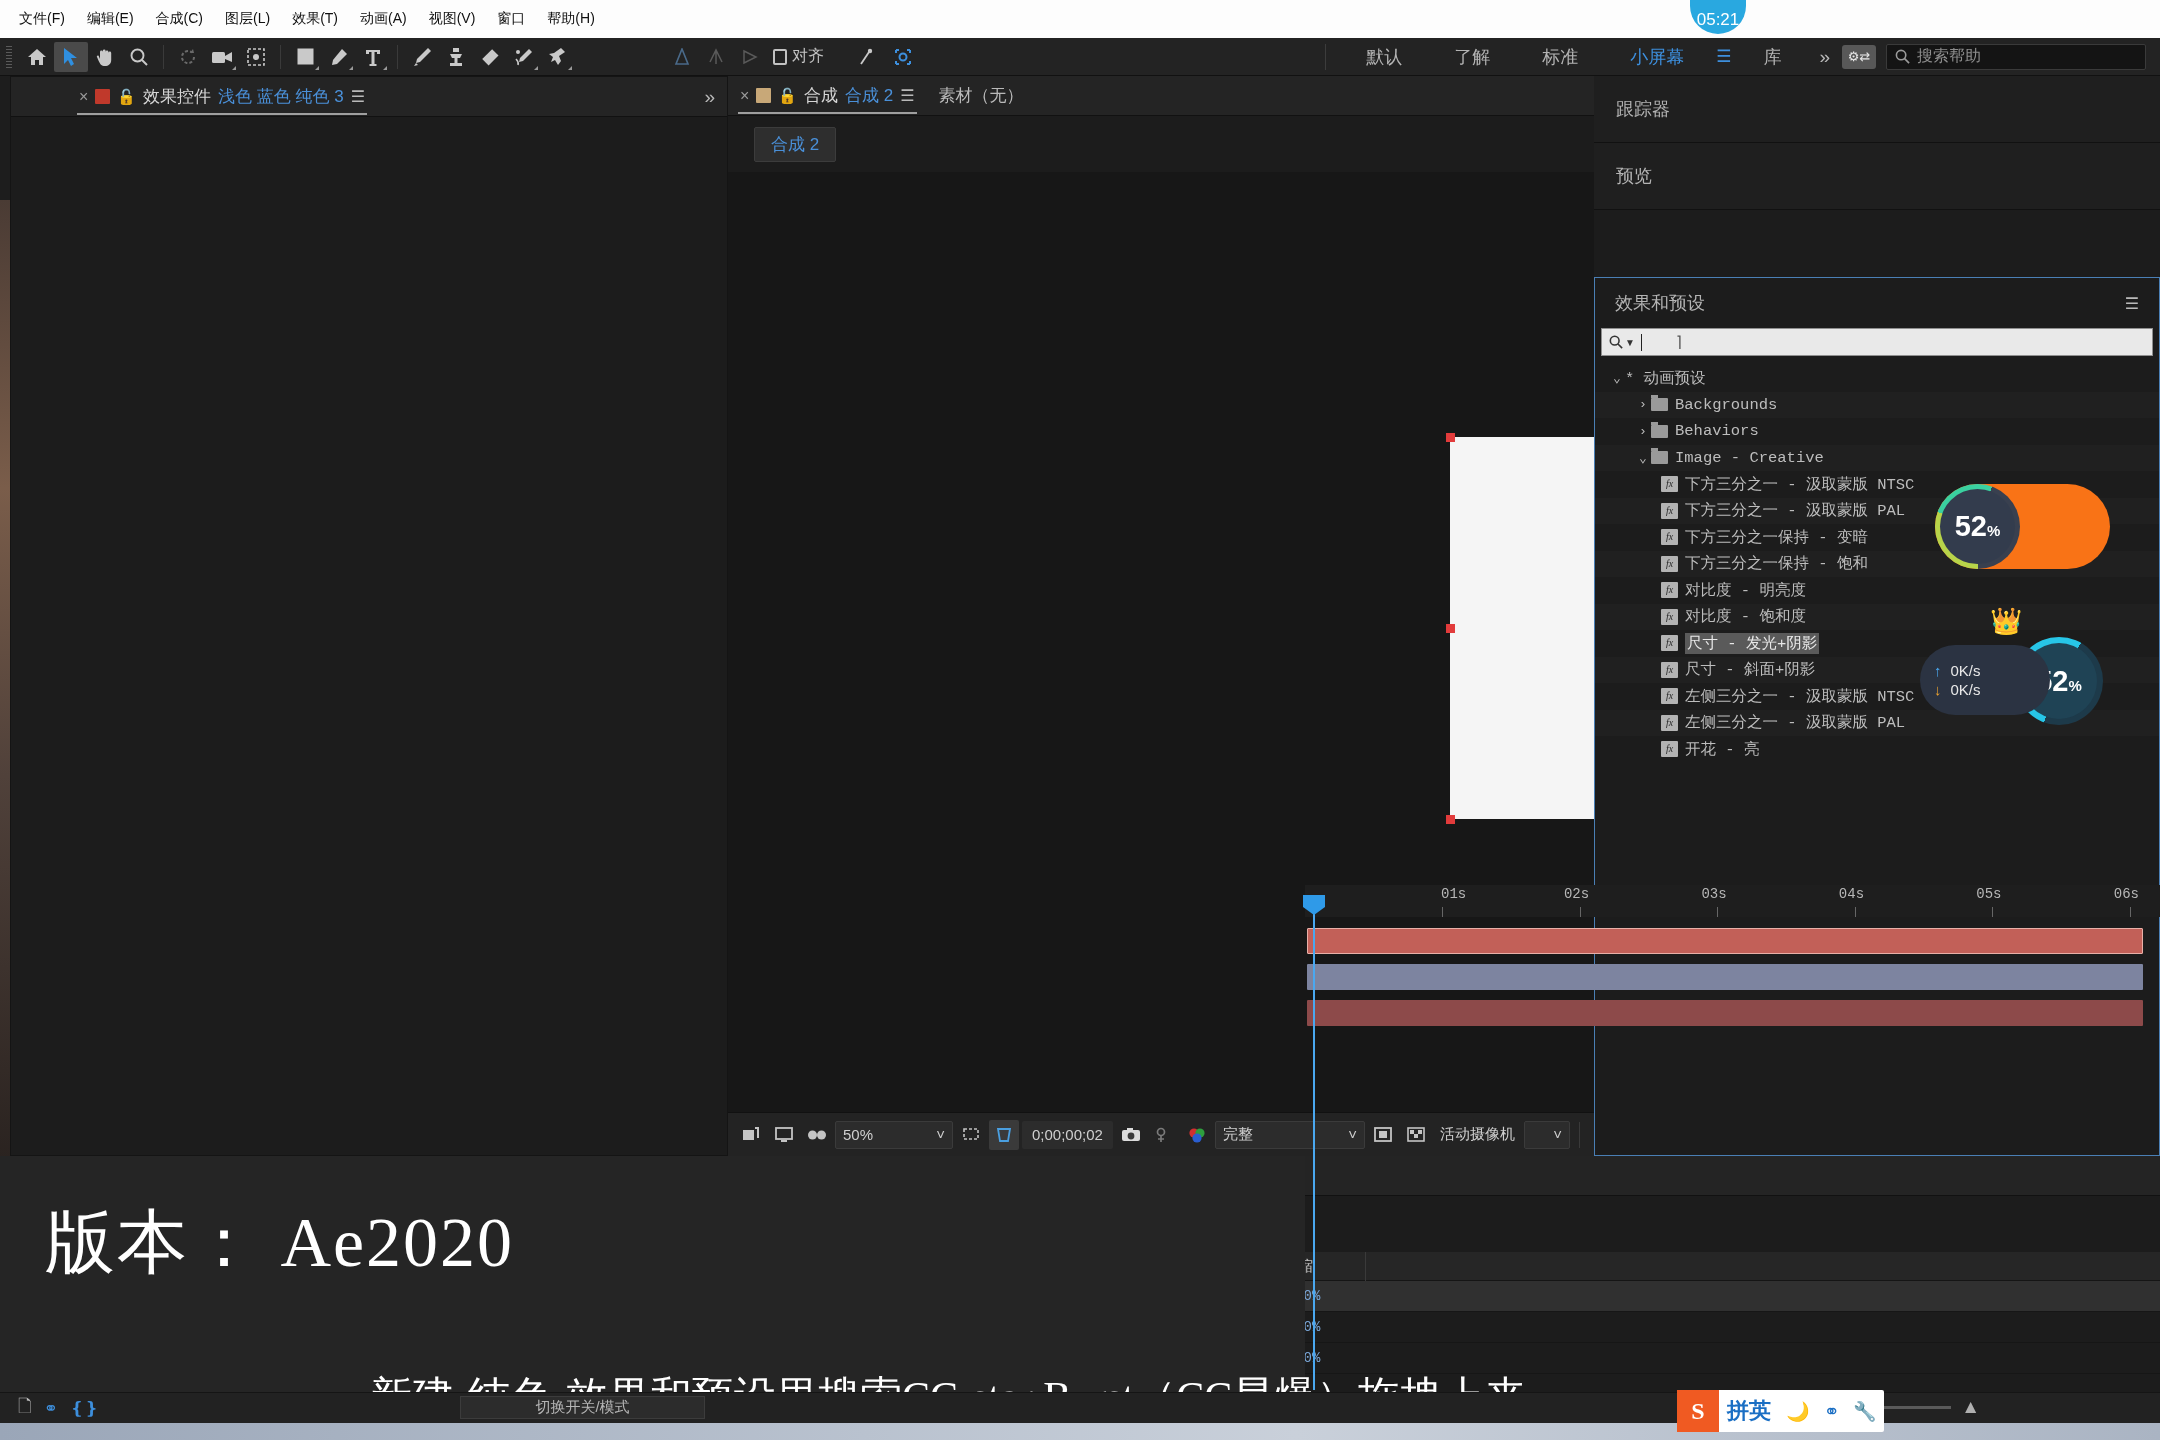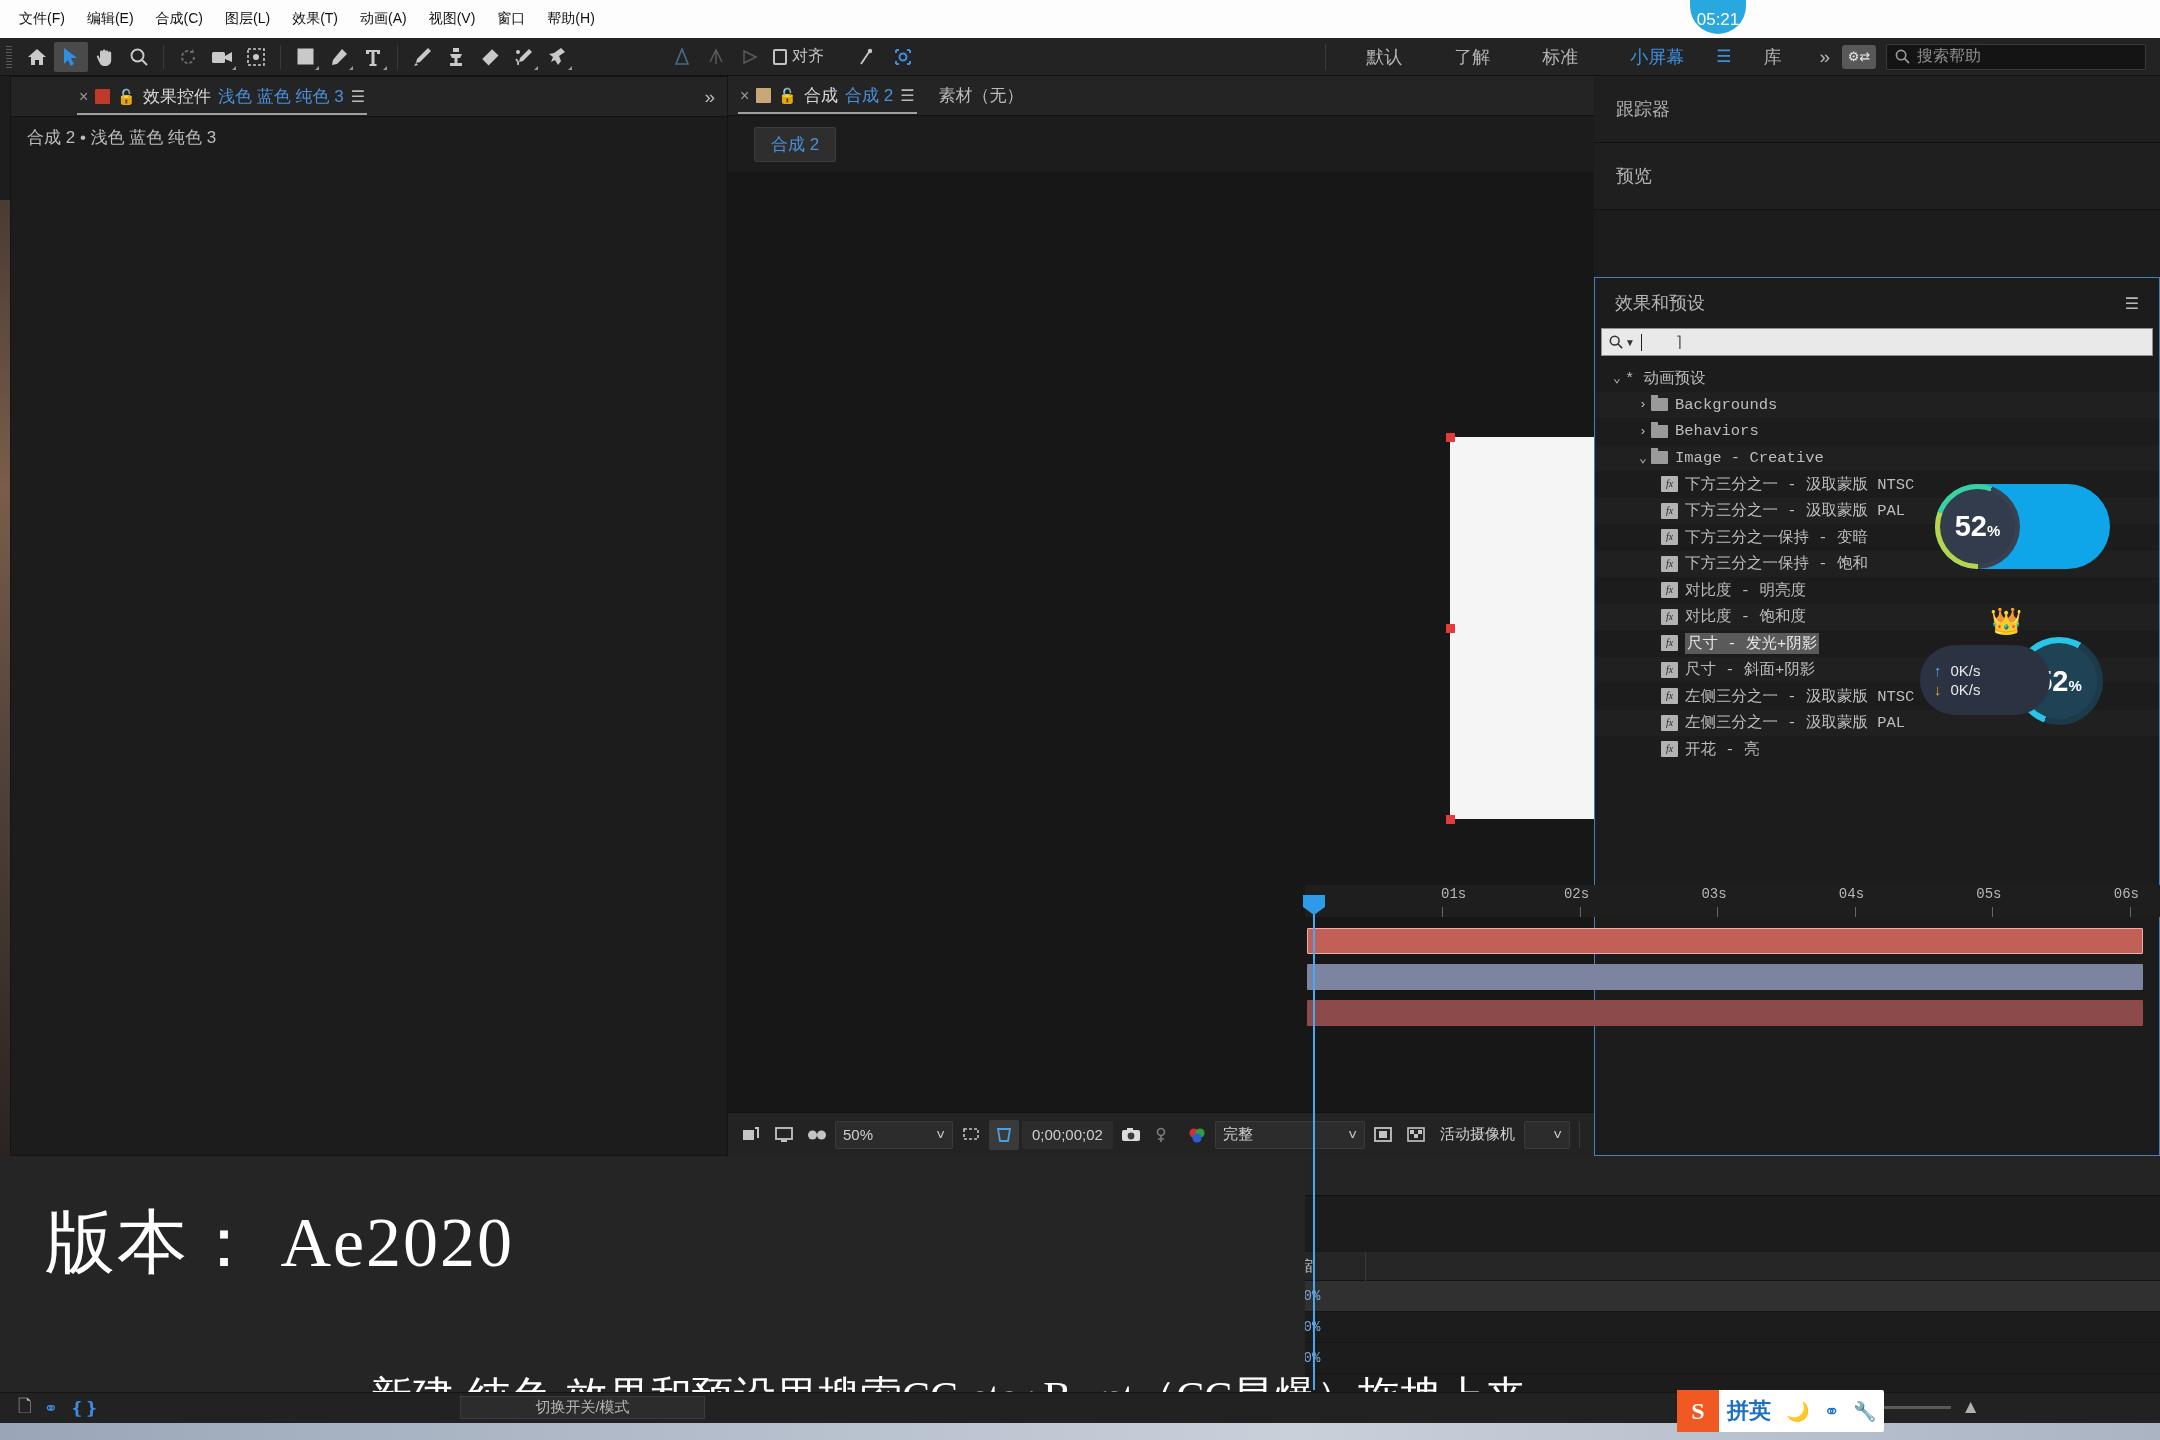--- a/index.html
+++ b/index.html
@@ -110,21 +110,21 @@
   .tw{ display:inline-block;width:16px;text-align:center;color:#bdbdbd;font-size:13px;}
   .folder{ display:inline-block;width:17px;height:13px;background:#9a9a9a;border-radius:1px;
            margin-right:7px; position:relative;}
   .folder:before{content:"";position:absolute;left:0;top:-3px;width:7px;height:3px;background:#9a9a9a;}
   .fxico{ display:inline-block;width:17px;height:16px;background:#b3b3b3;margin-right:7px;
      border-radius:1px;position:relative;color:#2a2a2a;font-size:10px;font-style:italic;
      text-align:center;line-height:16px;font-family:"Liberation Serif",serif;}
 
   
   .fw{ position:absolute; z-index:40; }
-  #fw1{ left:1935px; top:484px; width:175px;height:85px;background:#0ea5e9;
+  #fw1{ left:1935px; top:484px; width:175px;height:85px;background:#f97316;
         border-radius:43px; display:flex;align-items:center;}
   .ring{ border-radius:50%; display:flex;align-items:center;justify-content:center;
          color:#fff;font-weight:bold; position:relative;}
   #ring1{ width:85px;height:85px;background:#333c4d;
       box-shadow:inset 0 0 0 5px transparent;
       background-image:conic-gradient(from 180deg, #b8d44a 0deg 110deg, #3ad1a0 110deg 200deg, #39404f 200deg 360deg);
   }
   #ring1 .inner{ position:absolute;inset:5px;border-radius:50%;background:#333c4d;
       display:flex;align-items:center;justify-content:center;}
   #fw2{ left:1920px; top:645px; width:130px;height:70px;background:#2b3342;
@@ -382,21 +382,20 @@
       <span class="x">×</span>
       <span class="sq" style="background:#c0392b"></span>
       <span class="lock">🔓</span>
       <span>效果控件</span>
       <span class="blue">浅色 蓝色 纯色 3</span>
       <span class="ham">☰</span>
     </div>
     <div style="flex:1"></div>
     <span class="chev2">»</span>
   </div>
-  <div class="crumb">合成 2 • 浅色 蓝色 纯色 3</div>
 </div>
 
 <div class="panel" id="comppanel">
   <div class="ptabbar">
     <div class="ptab act">
       <span class="x">×</span>
       <span class="sq" style="background:#c8a878"></span>
       <span class="lock">🔓</span>
       <span>合成</span>
       <span class="blue">合成 2</span>

